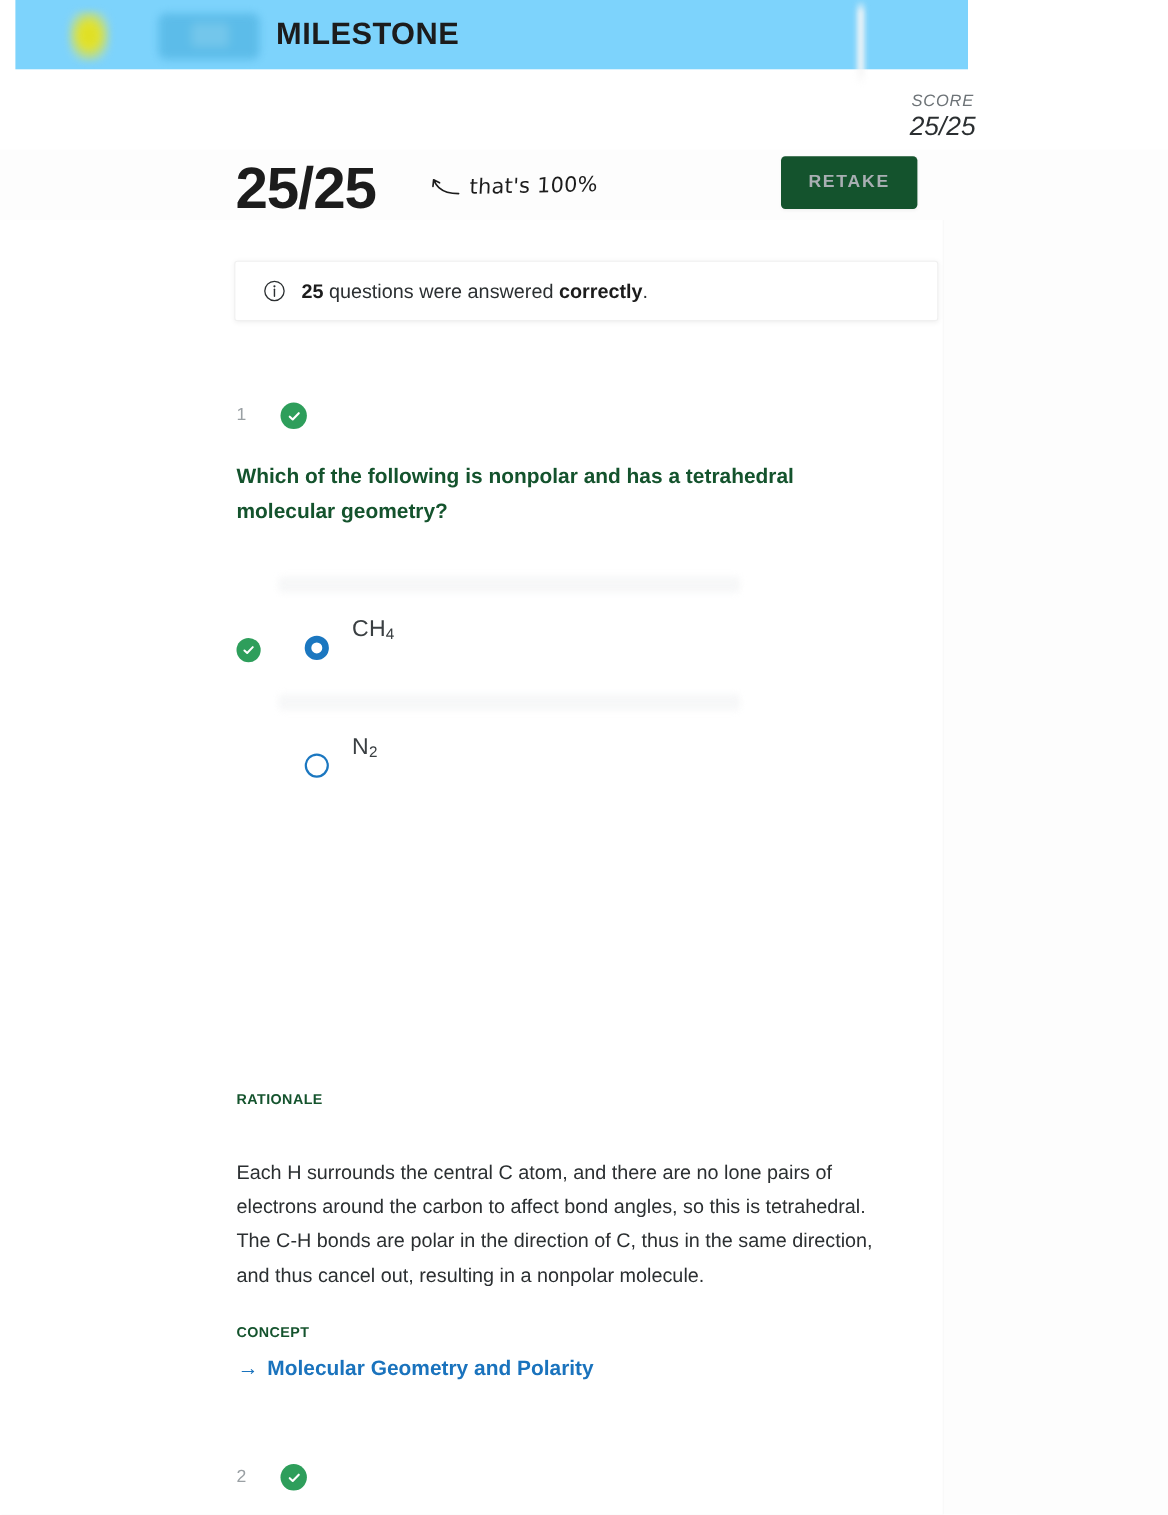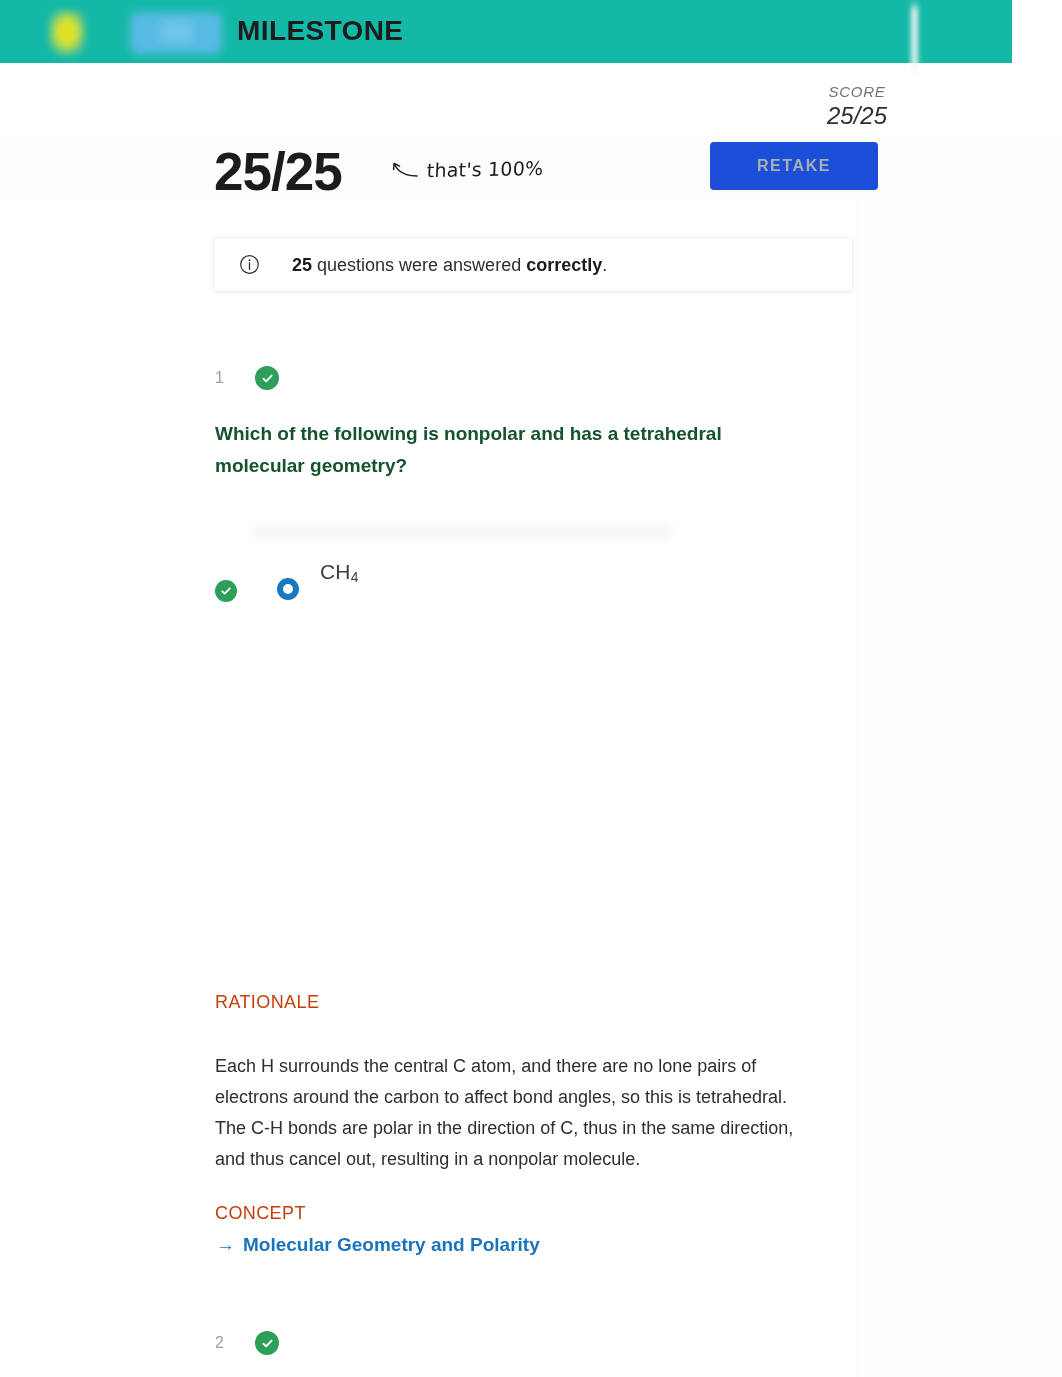--- a/index.html
+++ b/index.html
@@ -12,24 +12,24 @@
     height: 1377px;
     position: relative;
     overflow: hidden;
     font-family: "Liberation Sans", sans-serif;
     -webkit-font-smoothing: antialiased;
   }
 
   
   .topbar {
     position: absolute;
-    left: 0; top: 0;
-    width: 1012px;
+    left: 14px; top: 0;
+    width: 866px;
     height: 63px;
-    background: #14b8a6;
+    background: #7dd3fc;
     display: flex;
     align-items: center;
   }
   .logo-mark {
     position: absolute;
     left: 48px;
     top: 10px;
     width: 38px;
     height: 46px;
     background: radial-gradient(ellipse at 50% 48%, #dede1e 0%, #e2e22f 32%, rgba(228,228,60,0.55) 55%, rgba(240,240,160,0.12) 75%, rgba(255,255,255,0) 88%);
@@ -141,24 +141,24 @@
     font-family: "DejaVu Sans", sans-serif;
     font-size: 19px;
     color: #1c1c1c;
     letter-spacing: 0.2px;
     transform: skewX(-4deg) rotate(-1.2deg);
   }
   .retake-btn {
     position: absolute;
     left: 710px;
     top: 6px;
-    width: 168px;
+    width: 124px;
     height: 48px;
     border-radius: 4px;
-    background: #1d4ed8;
+    background: #14532d;
     color: #a9afb3;
     font-size: 16px;
     letter-spacing: 1.6px;
     font-weight: 600;
     display: flex;
     align-items: center;
     justify-content: center;
     border: none;
     filter: blur(0.7px);
     box-shadow: 0 1px 3px rgba(0,0,0,0.045);
@@ -183,21 +183,20 @@
     width: 640px;
     height: 55px;
     background: #ffffff;
     border: 1px solid #f0f0f0;
     border-radius: 3px;
     box-shadow: 0 1px 5px rgba(0,0,0,0.055);
     display: flex;
     align-items: center;
     padding-left: 25px;
     box-sizing: border-box;
-    gap: 18px;
   }
   .info-icon {
     width: 21px;
     height: 21px;
     flex: 0 0 auto;
     margin-right: 14px;
   }
   .info-text {
     font-size: 18px;
     color: #2b2f31;
@@ -299,23 +298,23 @@
   }
   .opt-label sub {
     font-size: 0.66em;
     vertical-align: -0.22em;
   }
 
   
   .section-head {
     position: absolute;
     left: 215px;
-    font-size: 18px;
-    font-weight: 400;
-    color: #c2410c;
+    font-size: 13px;
+    font-weight: 700;
+    color: #14532d;
     letter-spacing: 0.4px;
   }
   .rationale-head { top: 992px; }
   .rationale-body {
     position: absolute;
     left: 215px;
     top: 1023px;
     width: 600px;
     font-size: 18px;
     color: #2b2f31;
@@ -401,20 +400,25 @@
     <div class="opt-redact-bar"></div>
     <div class="opt-correct-badge">
       <svg width="12" height="12" viewBox="0 0 12 12">
         <path d="M2.2 6.3 L4.7 8.6 L9.8 3.3" fill="none" stroke="#ffffff" stroke-width="1.8" stroke-linecap="round" stroke-linejoin="round"></path>
       </svg>
     </div>
     <div class="radio selected"></div>
     <div class="opt-label">CH<sub>4</sub></div>
   </div>
 
+  <div class="option">
+    <div class="opt-redact-bar"></div>
+    <div class="radio"></div>
+    <div class="opt-label">N<sub>2</sub></div>
+  </div>
 
 
 </div>
 
 <div class="section-head rationale-head">RATIONALE</div>
 <div class="rationale-body">Each H surrounds the central C atom, and there are no lone pairs of electrons around the carbon to affect bond angles, so this is tetrahedral. The C-H bonds are polar in the direction of C, thus in the same direction, and thus cancel out, resulting in a nonpolar molecule.</div>
 
 <div class="section-head concept-head">CONCEPT</div>
 <a class="concept-link" href="#">
   <span class="concept-arrow">→</span>

